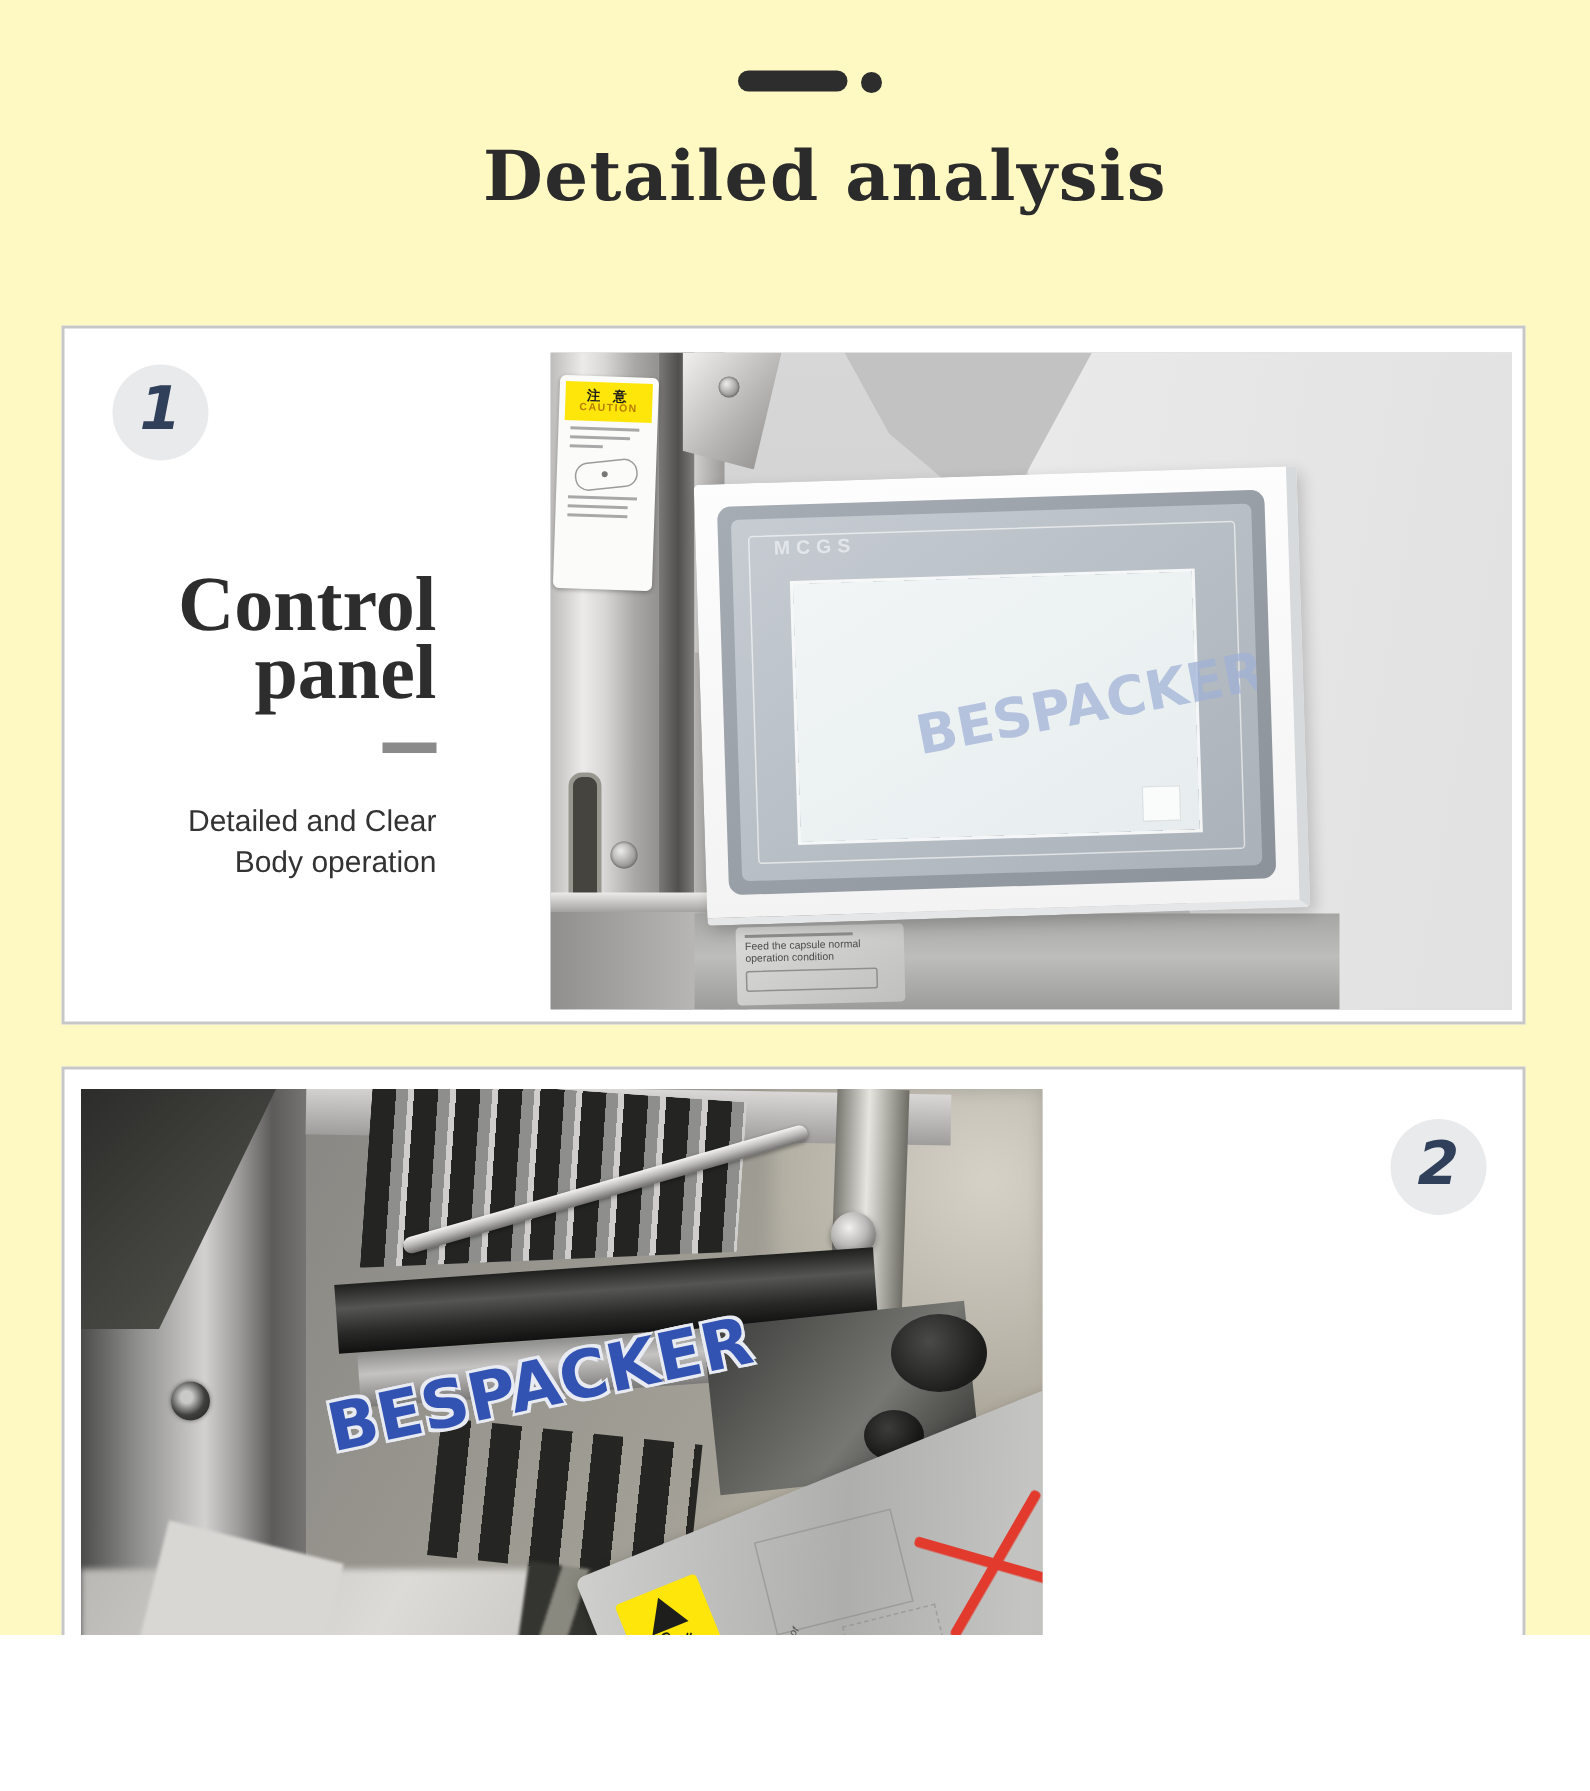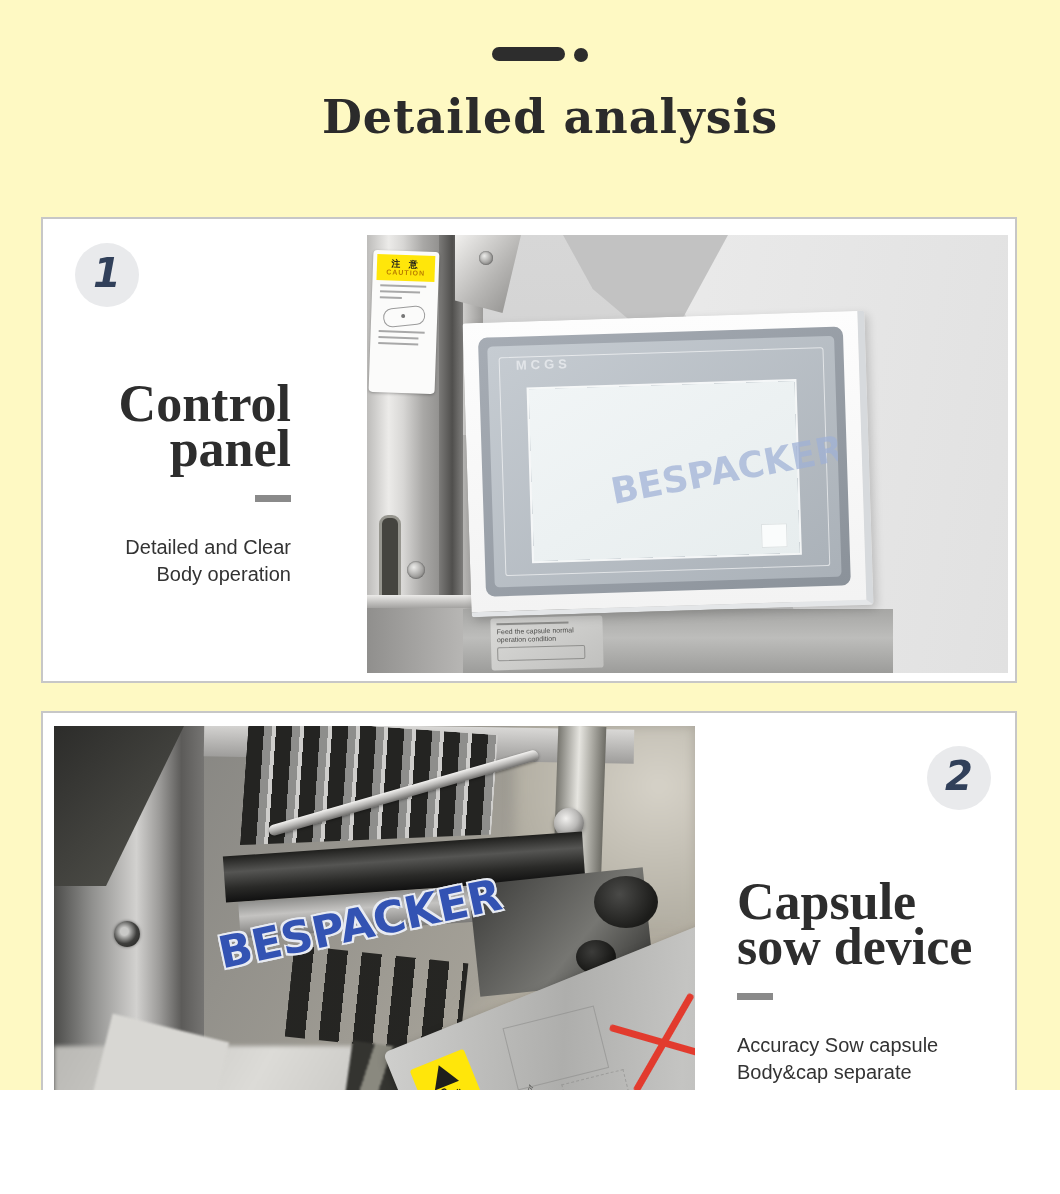--- a/index.html
+++ b/index.html
@@ -266,20 +266,15 @@
         <div class="p2-plate-text">Please do not touch when running in case of hurt</div>
       </div>
 
       <span class="p2-wm" style="position:absolute;">BESPACKER</span>
     </div>
 
     <div class="num-circle nc2">
       <span>2</span>
     </div>
 
-    <div class="tb tb2">
-      <h2 class="sec-title"><span>Capsule</span><br><span>sow device</span></h2>
-      <div class="sec-dash"></div>
-      <p class="sec-desc"><span>Accuracy Sow capsule</span><br><span>Body&amp;cap separate</span></p>
-    </div>
   </section>
 
 </div>
 
 </body></html>

